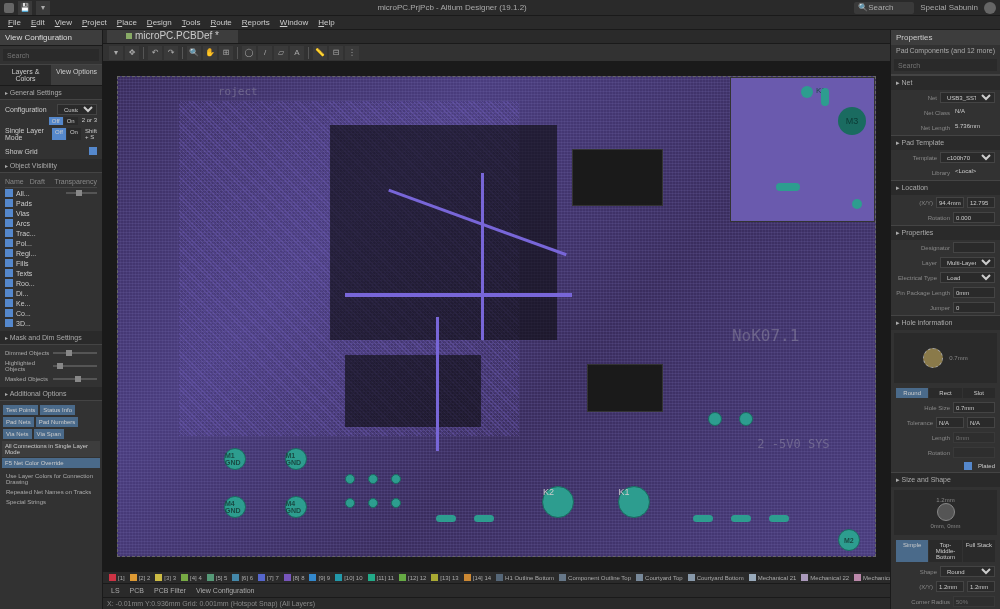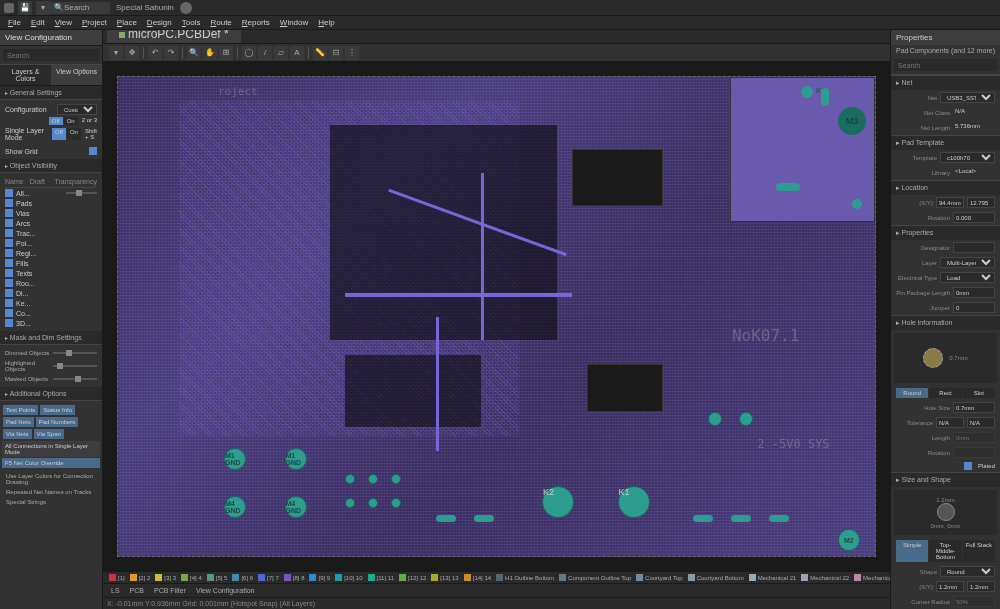--- a/index.html
+++ b/index.html
@@ -34,21 +34,21 @@
 .obj-check{width:8px;height:8px;background:#5588cc;display:inline-block}
 .obj-label{font-size:7px;color:#ccc}
 .slider-row{display:flex;align-items:center;gap:3px;padding:2px 0}
 .slider-label{font-size:6px;width:45px;color:#aaa}
 .slider-track{flex:1;height:2px;background:#555;position:relative}
 .slider-thumb{position:absolute;width:6px;height:6px;background:#888;top:-2px;left:30%}
 .opt-btn{display:inline-block;padding:2px 3px;font-size:6px;background:#3d3d3d;margin:1px;cursor:pointer}
 .opt-btn.active{background:#4a6a8a}
 .opt-row{padding:2px 4px;font-size:6px;color:#aaa;cursor:pointer}
 .doc-tabs{height:14px;background:#2a2a2a;display:flex;align-items:flex-end;padding:0 4px;border-bottom:1px solid #1a1a1a}
-.doc-tab{padding:2px 12px;font-size:12px;background:#3d3d3d;margin-right:2px;cursor:pointer}
+.doc-tab{padding:2px 19px;font-size:10px;background:#3d3d3d;margin-right:2px;cursor:pointer}
 .toolbar{height:18px;background:#323232;display:flex;align-items:center;padding:0 6px;gap:2px;border-bottom:1px solid #1a1a1a}
 .tool-btn{width:14px;height:14px;background:#3a3a3a;display:flex;align-items:center;justify-content:center;cursor:pointer;font-size:8px;color:#aaa}
 .tool-sep{width:1px;height:12px;background:#555;margin:0 2px}
 .center{flex:1;display:flex;flex-direction:column;overflow:hidden}
 .canvas{flex:1;background:#1a1a1a;position:relative;overflow:hidden}
 .pcb{position:absolute;inset:14px;background:linear-gradient(135deg,#3a2d5e 0%,#4a3d7e 30%,#3a2d5e 60%,#4a3d7e 100%);border:1px dashed #666}
 .pcb::before{content:"";position:absolute;inset:0;background:repeating-linear-gradient(0deg,transparent 0,transparent 2px,rgba(138,130,200,0.15) 2px,rgba(138,130,200,0.15) 3px),repeating-linear-gradient(90deg,transparent 0,transparent 2px,rgba(138,130,200,0.1) 2px,rgba(138,130,200,0.1) 3px)}
 .trace-area{position:absolute;left:8%;top:5%;width:45%;height:70%;background:repeating-linear-gradient(45deg,rgba(120,100,200,0.3) 0,rgba(120,100,200,0.3) 1px,transparent 1px,transparent 3px),repeating-linear-gradient(-45deg,rgba(100,80,180,0.2) 0,rgba(100,80,180,0.2) 1px,transparent 1px,transparent 3px)}
 .ic-block{position:absolute;background:#1a1a1a;border:1px solid #333}
 .via{position:absolute;width:10px;height:10px;border-radius:50%;background:#2d9d8f;border:1px solid #1a6b60}
@@ -89,20 +89,21 @@
 </style>
 </head>
 <body>
 
 <div class="titlebar">
   <div class="titlebar-left">
     <span class="titlebar-icon"></span>
     <span class="tool-btn">💾</span>
     <span class="tool-btn">▾</span>
   </div>
+  <div class="titlebar-center">microPC.PrjPcb - Altium Designer (19.1.2)</div>
   <div class="titlebar-right">
     <span class="search-box">🔍 <span>Search</span></span>
     <span>Special Sabunin</span>
     <span style="width:12px;height:12px;border-radius:50%;background:#666"></span>
   </div>
 </div>
 
 <div class="menubar" id="menubar">
     <span class="menu-item"><span class="menu-u">F</span>ile</span>
     <span class="menu-item"><span class="menu-u">E</span>dit</span>

